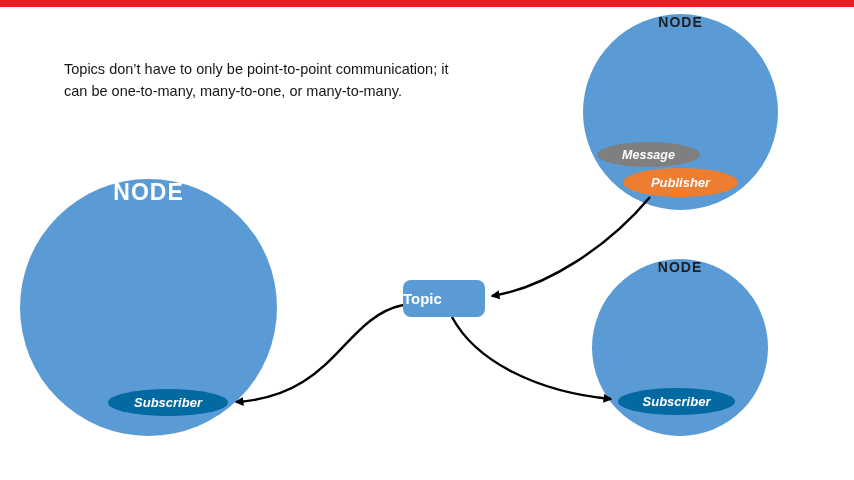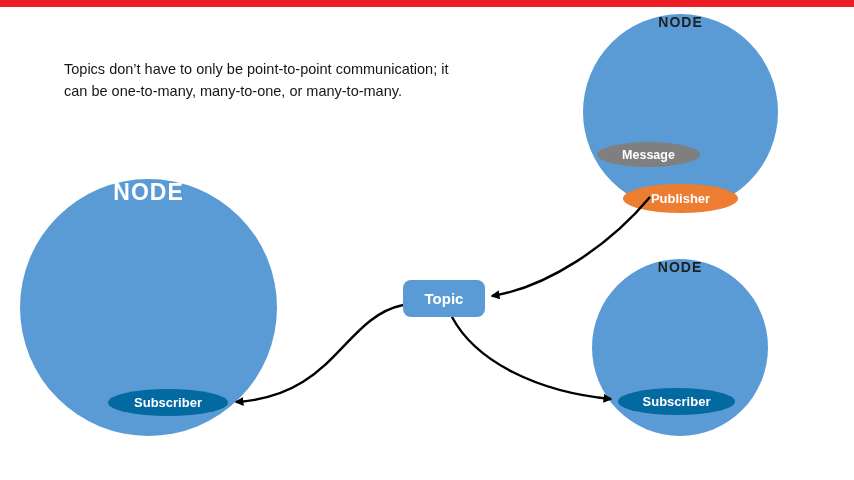--- a/index.html
+++ b/index.html
@@ -54,24 +54,25 @@
   .pill {
     position: absolute;
     border-radius: 50%;
     display: flex;
     align-items: center;
     justify-content: center;
     color: #ffffff;
     font-weight: bold;
     font-size: 13px;
     z-index: 2;
+    font-style: italic;
   }
   .pill.green  { background: #0369a1; }
   .pill.gray   { background: #7f7f7f; font-size: 12.5px; }
-  .pill.orange { background: #ed7d31; margin-top: 16px; }
+  .pill.orange { background: #ed7d31; }
 
   .pill-left-sub   { left: 108px; top: 389px; width: 120px; height: 27px; }
   .pill-message    { left: 597px; top: 142px; width: 103px; height: 25px; }
   .pill-publisher  { left: 623px; top: 168px; width: 115px; height: 29px; }
   .pill-br-sub     { left: 618px; top: 388px; width: 117px; height: 27px; }
 
   .arrows {
     position: absolute;
     left: 0; top: 0;
     width: 854px; height: 480px;
@@ -80,21 +81,20 @@
   }
 
   .topic-box {
     position: absolute;
     left: 403px; top: 280px;
     width: 82px; height: 37px;
     background: #5b9bd5;
     border-radius: 8px;
     display: flex;
     align-items: center;
-    justify-content: center;
     color: #ffffff;
     font-weight: bold;
     font-size: 15px;
     z-index: 4;
   }
 </style>
 </head>
 <body>
 
 <div class="canvas">

